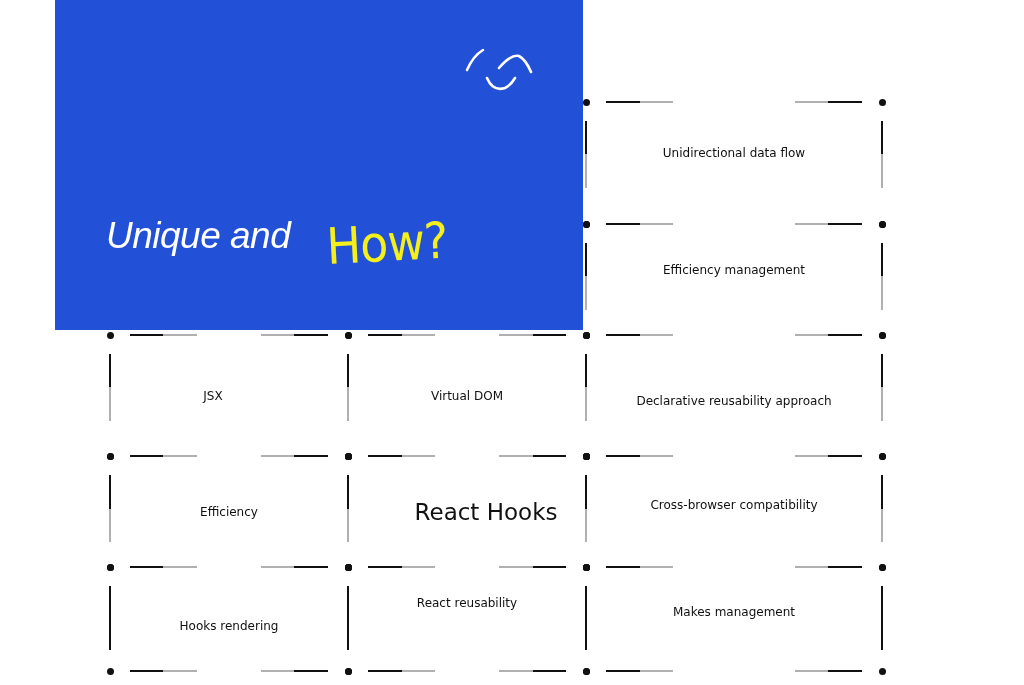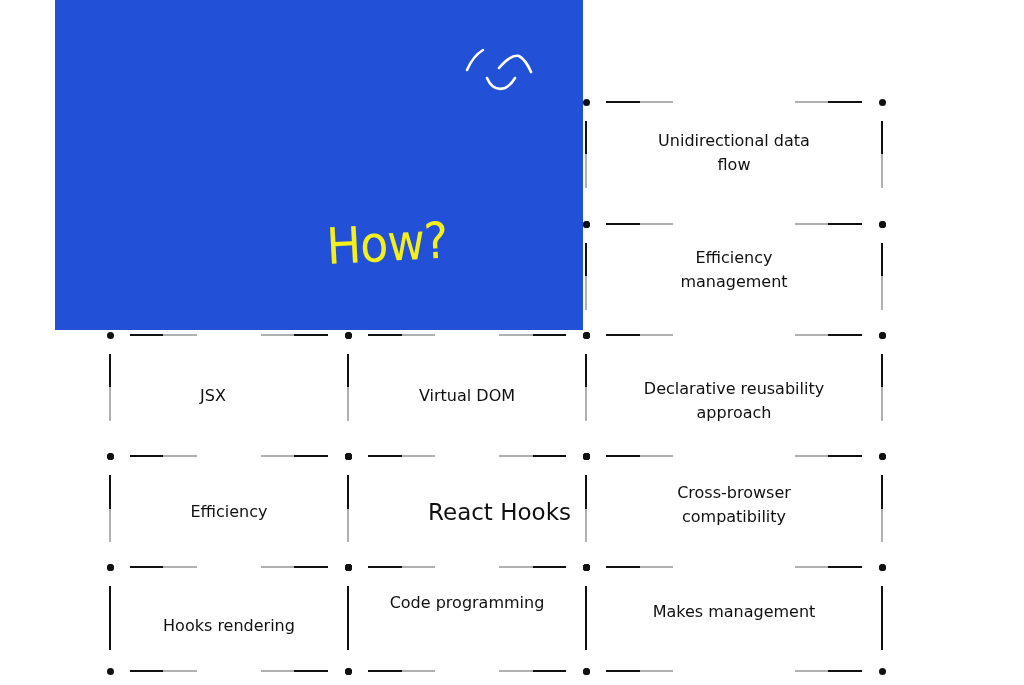--- a/index.html
+++ b/index.html
@@ -27,40 +27,41 @@
       position:absolute; left:270px; top:218px; color:#f5ef1a;
       font-family:"DejaVu Sans", sans-serif; font-size:50px; font-weight:normal;
       transform:rotate(-3deg) scaleX(0.92); transform-origin:left top; letter-spacing:-1px;
     }
     .hero .logo { position:absolute; left:408px; top:40px; width:80px; height:60px; }
 
     .cell { position:absolute; }
     .cell .label {
       position:absolute; left:0; right:0; top:0; bottom:0;
       display:flex; align-items:center; justify-content:center; text-align:center;
-      font-family:"DejaVu Sans", sans-serif; font-size:16px; line-height:24px; color:#111;
+      font-family:"DejaVu Sans", sans-serif; font-size:12px; line-height:24px; color:#111;
       padding:0 12px; box-sizing:border-box;
     }
     .dot { position:absolute; width:7px; height:7px; border-radius:50%; background:#111; }
     .hseg { position:absolute; height:2px; width:67px; }
     .hseg.l { background:linear-gradient(to right, #111 0 50%, #b0b0b0 50% 100%); }
     .hseg.r { background:linear-gradient(to right, #b0b0b0 0 50%, #111 50% 100%); }
     .vseg { position:absolute; width:2px; }
     .vseg.split { background:linear-gradient(to bottom, #111 0 50%, #b0b0b0 50% 100%); }
     .vseg.solid { background:#111; }
   </style>
 </head>
 <body>
 
 <div class="hero">
   <svg class="logo" viewBox="0 0 80 60">
     <path d="M4 30 Q10 16 20 10" stroke="#fff" stroke-width="2.6" fill="none" stroke-linecap="round"></path>
     <path d="M24 38 Q30 52 42 48 Q48 45 52 38" stroke="#fff" stroke-width="2.6" fill="none" stroke-linecap="round"></path>
     <path d="M36 28 Q48 14 56 16 Q63 20 68 32" stroke="#fff" stroke-width="2.6" fill="none" stroke-linecap="round"></path>
   </svg>
+  <div class="line3">Unique and</div>
   <div class="how">How?</div>
 </div>
 
 <div id="grid">
     <div class="cell" style="left: 586px; top: 102px; width: 296px; height: 122px;">
       <div class="dot" style="left: -3px; top: -3px;"></div>
       <div class="dot" style="left: 293px; top: -3px;"></div>
       <div class="dot" style="left: -3px; top: 119px;"></div>
       <div class="dot" style="left: 293px; top: 119px;"></div>
       <div class="hseg l" style="left: 20px; top: -1px;"></div>
@@ -129,21 +130,21 @@
       <div class="dot" style="left: -3px; top: 108px;"></div>
       <div class="dot" style="left: 235px; top: 108px;"></div>
       <div class="hseg l" style="left: 20px; top: -1px;"></div>
       <div class="hseg r" style="left: 151px; top: -1px;"></div>
       <div class="hseg l" style="left: 20px; top: 110px;"></div>
       <div class="hseg r" style="left: 151px; top: 110px;"></div>
       <div class="vseg split" style="left: -1px; top: 19px; height: 67px;"></div>
       <div class="vseg split" style="left: 237px; top: 19px; height: 67px;"></div>
       <div class="label">Efficiency</div>
     </div>
-    <div class="cell" style="left: 348px; top: 456px; width: 276px; height: 111px; padding-left: 27px;">
+    <div class="cell" style="left: 348px; top: 456px; width: 276px; height: 111px;">
       <div class="dot" style="left: -3px; top: -3px;"></div>
       <div class="dot" style="left: 235px; top: -3px;"></div>
       <div class="dot" style="left: -3px; top: 108px;"></div>
       <div class="dot" style="left: 235px; top: 108px;"></div>
       <div class="hseg l" style="left: 20px; top: -1px;"></div>
       <div class="hseg r" style="left: 151px; top: -1px;"></div>
       <div class="hseg l" style="left: 20px; top: 110px;"></div>
       <div class="hseg r" style="left: 151px; top: 110px;"></div>
       <div class="vseg split" style="left: -1px; top: 19px; height: 67px;"></div>
       <div class="vseg split" style="left: 237px; top: 19px; height: 67px;"></div>
@@ -179,21 +180,21 @@
       <div class="dot" style="left: -3px; top: -3px;"></div>
       <div class="dot" style="left: 235px; top: -3px;"></div>
       <div class="dot" style="left: -3px; top: 101px;"></div>
       <div class="dot" style="left: 235px; top: 101px;"></div>
       <div class="hseg l" style="left: 20px; top: -1px;"></div>
       <div class="hseg r" style="left: 151px; top: -1px;"></div>
       <div class="hseg l" style="left: 20px; top: 103px;"></div>
       <div class="hseg r" style="left: 151px; top: 103px;"></div>
       <div class="vseg solid" style="left: -1px; top: 19px; height: 64px;"></div>
       <div class="vseg solid" style="left: 237px; top: 19px; height: 64px;"></div>
-      <div class="label" style="align-items: flex-start; padding-top: 24px;">Code programming</div>
+      <div class="label" style="align-items: flex-start; padding-top: 24px;">React reusability</div>
     </div>
     <div class="cell" style="left: 586px; top: 567px; width: 296px; height: 104px;">
       <div class="dot" style="left: -3px; top: -3px;"></div>
       <div class="dot" style="left: 293px; top: -3px;"></div>
       <div class="dot" style="left: -3px; top: 101px;"></div>
       <div class="dot" style="left: 293px; top: 101px;"></div>
       <div class="hseg l" style="left: 20px; top: -1px;"></div>
       <div class="hseg r" style="left: 209px; top: -1px;"></div>
       <div class="hseg l" style="left: 20px; top: 103px;"></div>
       <div class="hseg r" style="left: 209px; top: 103px;"></div>

